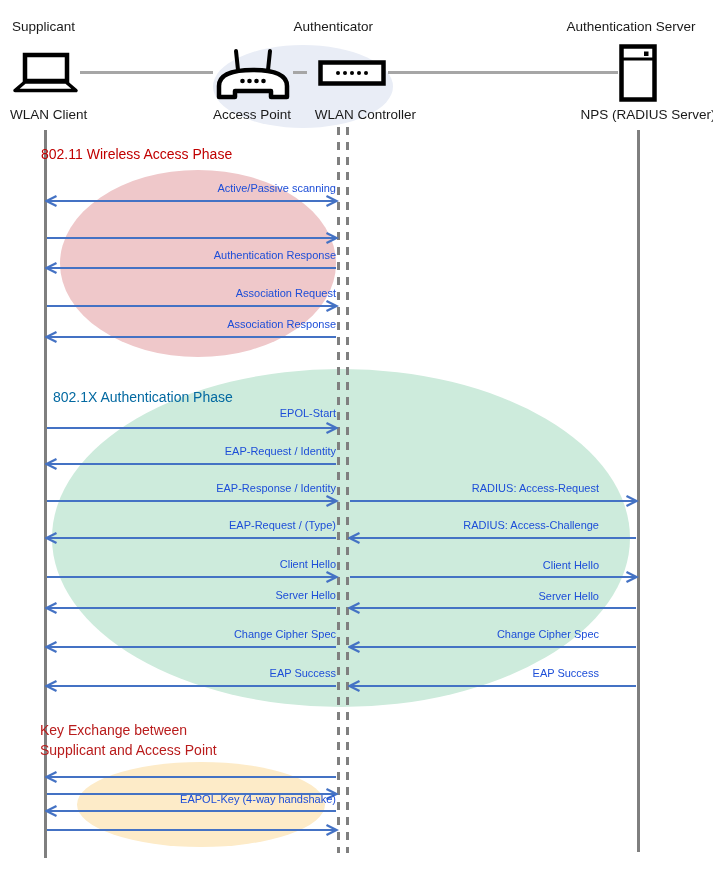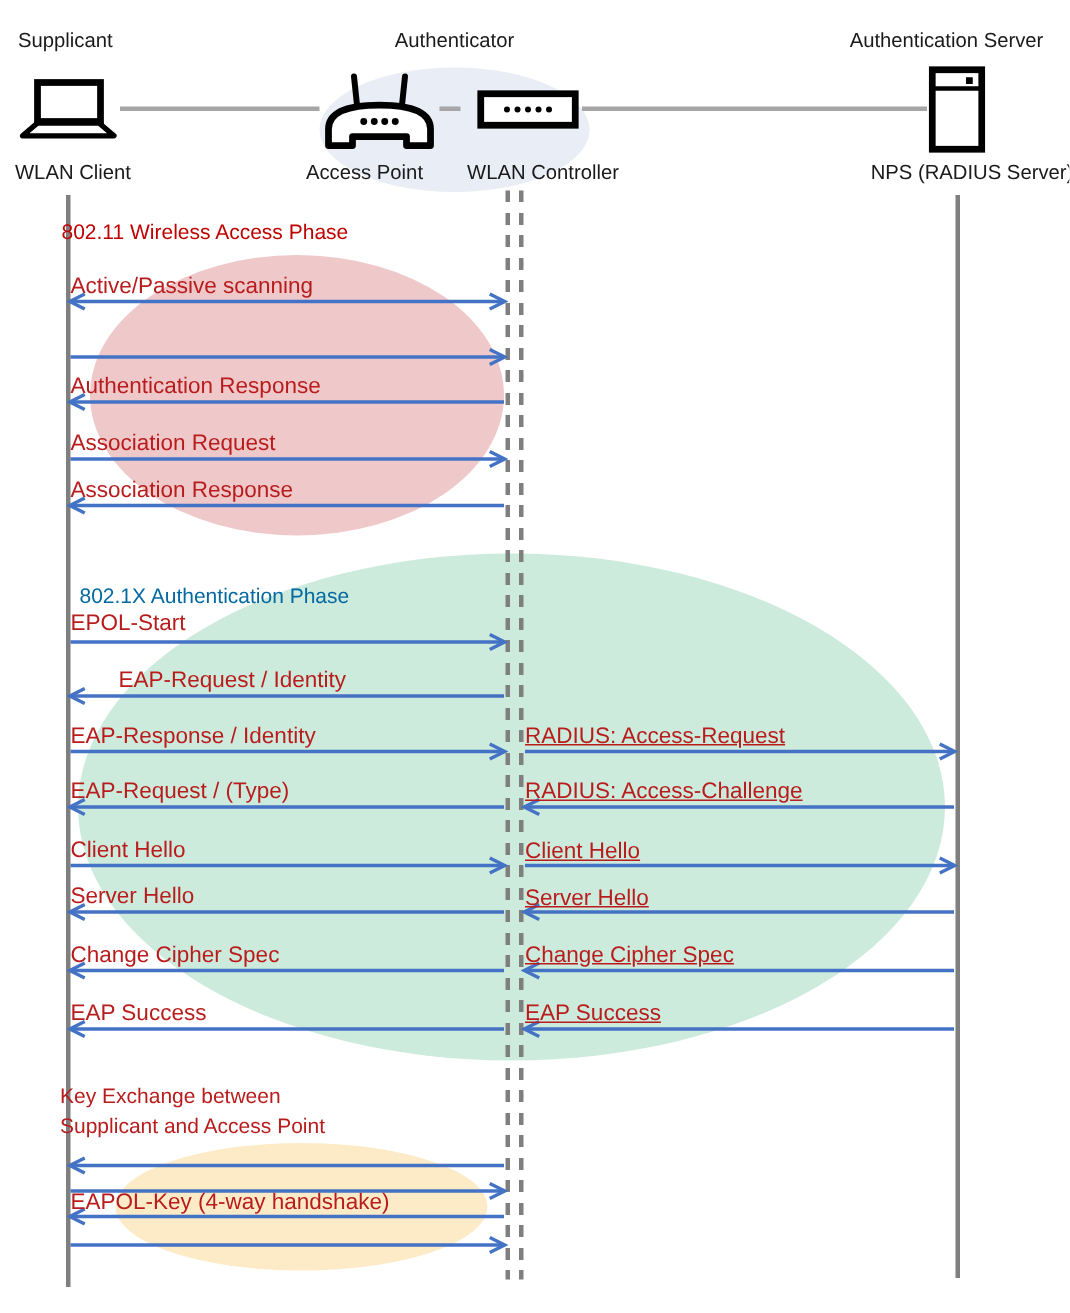--- a/index.html
+++ b/index.html
@@ -9,30 +9,30 @@
   .auth-ell{left:213px;top:45px;width:180px;height:83px;background:#E9EDF6;}
   .p1-ell{left:60px;top:170px;width:276px;height:187px;background:#EFC8CA;}
   .p2-ell{left:52px;top:369px;width:578px;height:338px;background:#CDEBDC;}
   .p3-ell{left:77px;top:762px;width:248px;height:85px;background:#FDEBC8;}
   .hline{position:absolute;top:71px;height:3px;background:#A6A6A6;}
   .lifeline{position:absolute;width:3px;background:#7F7F7F;}
   .dashline{position:absolute;width:3px;
             background:repeating-linear-gradient(180deg,#7F7F7F 0 8px,transparent 8px 15px);}
   .toplabel{position:absolute;top:19px;font-size:13.5px;color:#1a1a1a;}
   .devlabel{position:absolute;top:107px;font-size:13.5px;color:#1a1a1a;}
-  .center{text-align:center;}
+  .center{text-align:right;}
   .right{text-align:center;}
   .icon{position:absolute;}
   .phase-title{position:absolute;font-size:14px;text-align:left;}
   .pt1{left:41px;top:146px;width:300px;color:#C00000;}
   .pt2{left:53px;top:389px;width:300px;color:#0369a1;}
   .pt3{left:40px;top:721px;width:302px;color:#b91c1c;line-height:19.5px;}
-  .msg{position:absolute;font-size:15px;color:#b91c1c;text-align:left;height:17px;}
+  .msg{position:absolute;font-size:11px;color:#1d4ed8;text-align:right;height:17px;}
   .msgL{left:47px;width:289px;}
-  .msgR{left:350px;width:249px;text-decoration:underline;}
+  .msgR{left:350px;width:249px;}
   svg.arrows{position:absolute;left:0;top:0;pointer-events:none;}
 </style>
 </head>
 <body>
 
 <div class="canvas">
 
   <div class="ellipse auth-ell"></div>
   <div class="ellipse p1-ell"></div>
   <div class="ellipse p2-ell"></div>
@@ -124,21 +124,21 @@
   <div class="phase-title pt3">
     <div>Key Exchange between</div>
     <div>Supplicant and Access Point</div>
   </div>
 
   <div class="msg msgL" style="top:182px;">Active/Passive scanning</div>
   <div class="msg msgL" style="top:249px;">Authentication Response</div>
   <div class="msg msgL" style="top:287px;">Association Request</div>
   <div class="msg msgL" style="top:318px;">Association Response</div>
   <div class="msg msgL" style="top:407px;">EPOL-Start</div>
-  <div class="msg msgL" style="top:445px;padding-left:32px;">EAP-Request / Identity</div>
+  <div class="msg msgL" style="top:445px;">EAP-Request / Identity</div>
   <div class="msg msgL" style="top:482px;">EAP-Response / Identity</div>
   <div class="msg msgL" style="top:519px;">EAP-Request / (Type)</div>
   <div class="msg msgL" style="top:558px;">Client Hello</div>
   <div class="msg msgL" style="top:589px;">Server Hello</div>
   <div class="msg msgL" style="top:628px;">Change Cipher Spec</div>
   <div class="msg msgL" style="top:667px;">EAP Success</div>
   <div class="msg msgL" style="top:793px;">EAPOL-Key (4-way handshake)</div>
 
   <div class="msg msgR" style="top:482px;">RADIUS: Access-Request</div>
   <div class="msg msgR" style="top:519px;">RADIUS: Access-Challenge</div>

